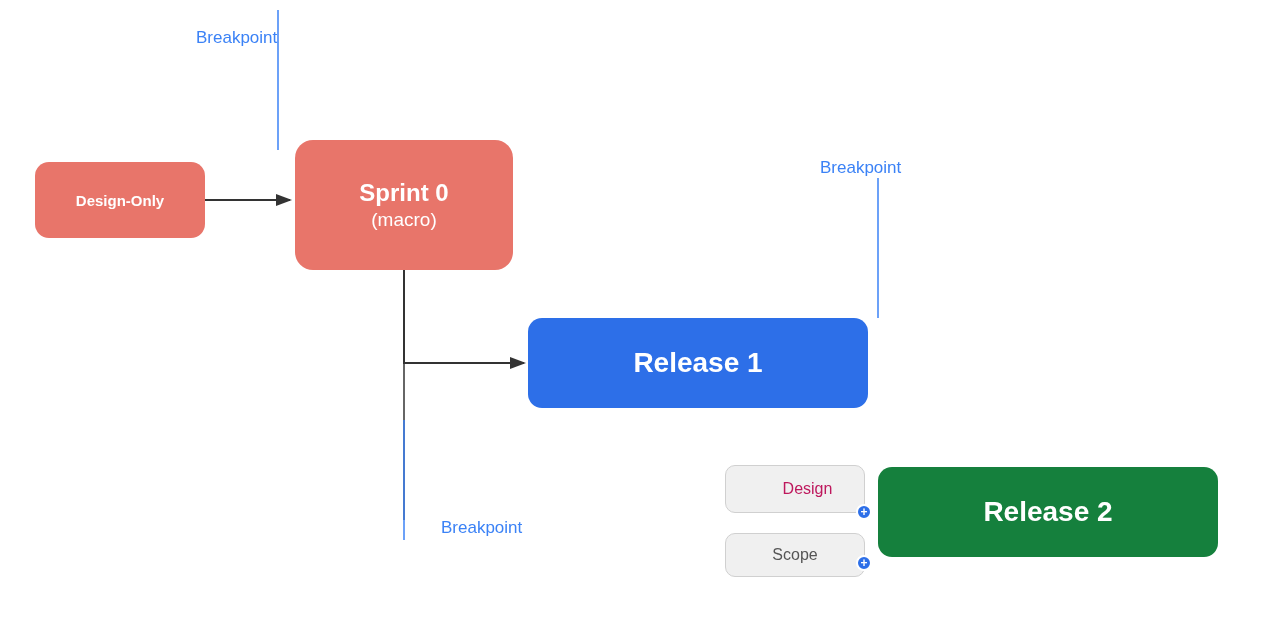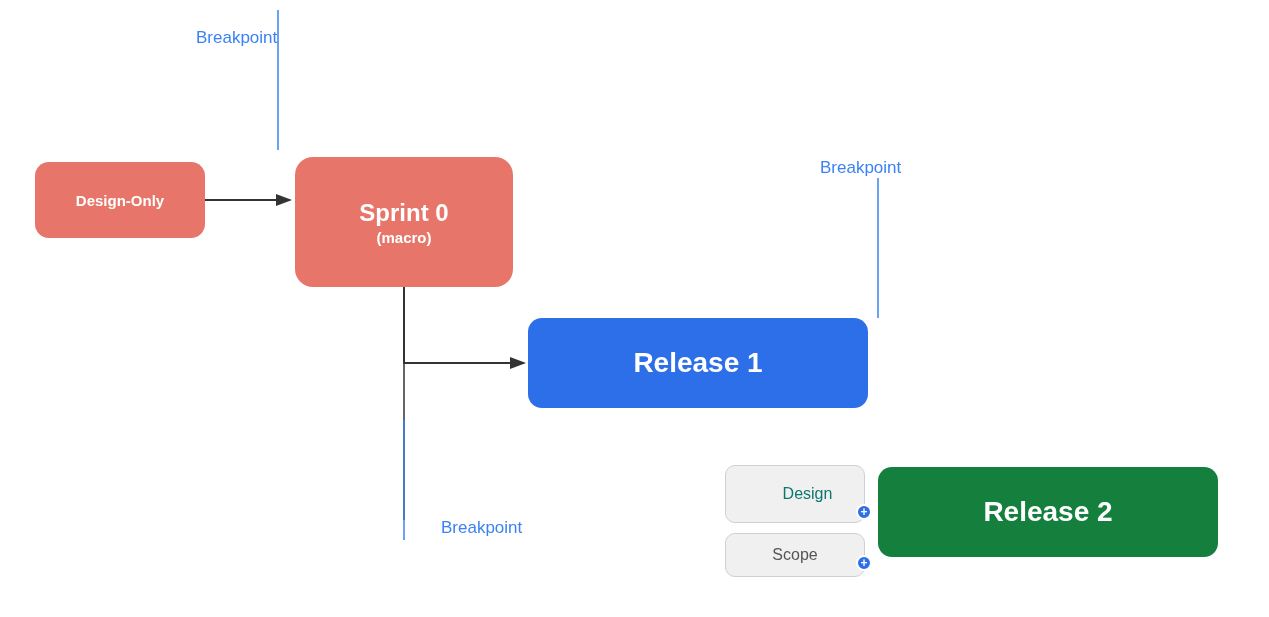--- a/index.html
+++ b/index.html
@@ -38,25 +38,24 @@
     }
     .node-sprint0 {
       background: #e8756a;
       width: 218px;
       height: 130px;
       left: 295px;
       top: 140px;
       border-radius: 18px;
       flex-direction: column;
       font-size: 24px;
-      margin-top: 17px;
     }
     .node-sprint0 .sub {
-      font-size: 15px;
-      font-weight: 700;
+      font-size: 19px;
+      font-weight: 400;
       margin-top: 2px;
     }
     .node-release1 {
       background: #2d6fe8;
       width: 340px;
       height: 90px;
       left: 528px;
       top: 318px;
       font-size: 28px;
       font-weight: 600;
@@ -66,23 +65,23 @@
       width: 340px;
       height: 90px;
       left: 878px;
       top: 467px;
       font-size: 28px;
       font-weight: 600;
     }
     .node-design {
       background: #f0f0f0;
       border: 1px solid #d0d0d0;
-      color: #0f766e;
+      color: #be185d;
       width: 140px;
-      height: 58px;
+      height: 48px;
       left: 725px;
       top: 465px;
       font-size: 16px;
       font-weight: 500;
       border-radius: 10px;
       padding-left: 25px;
     }
     .node-scope {
       background: #f0f0f0;
       border: 1px solid #d0d0d0;

